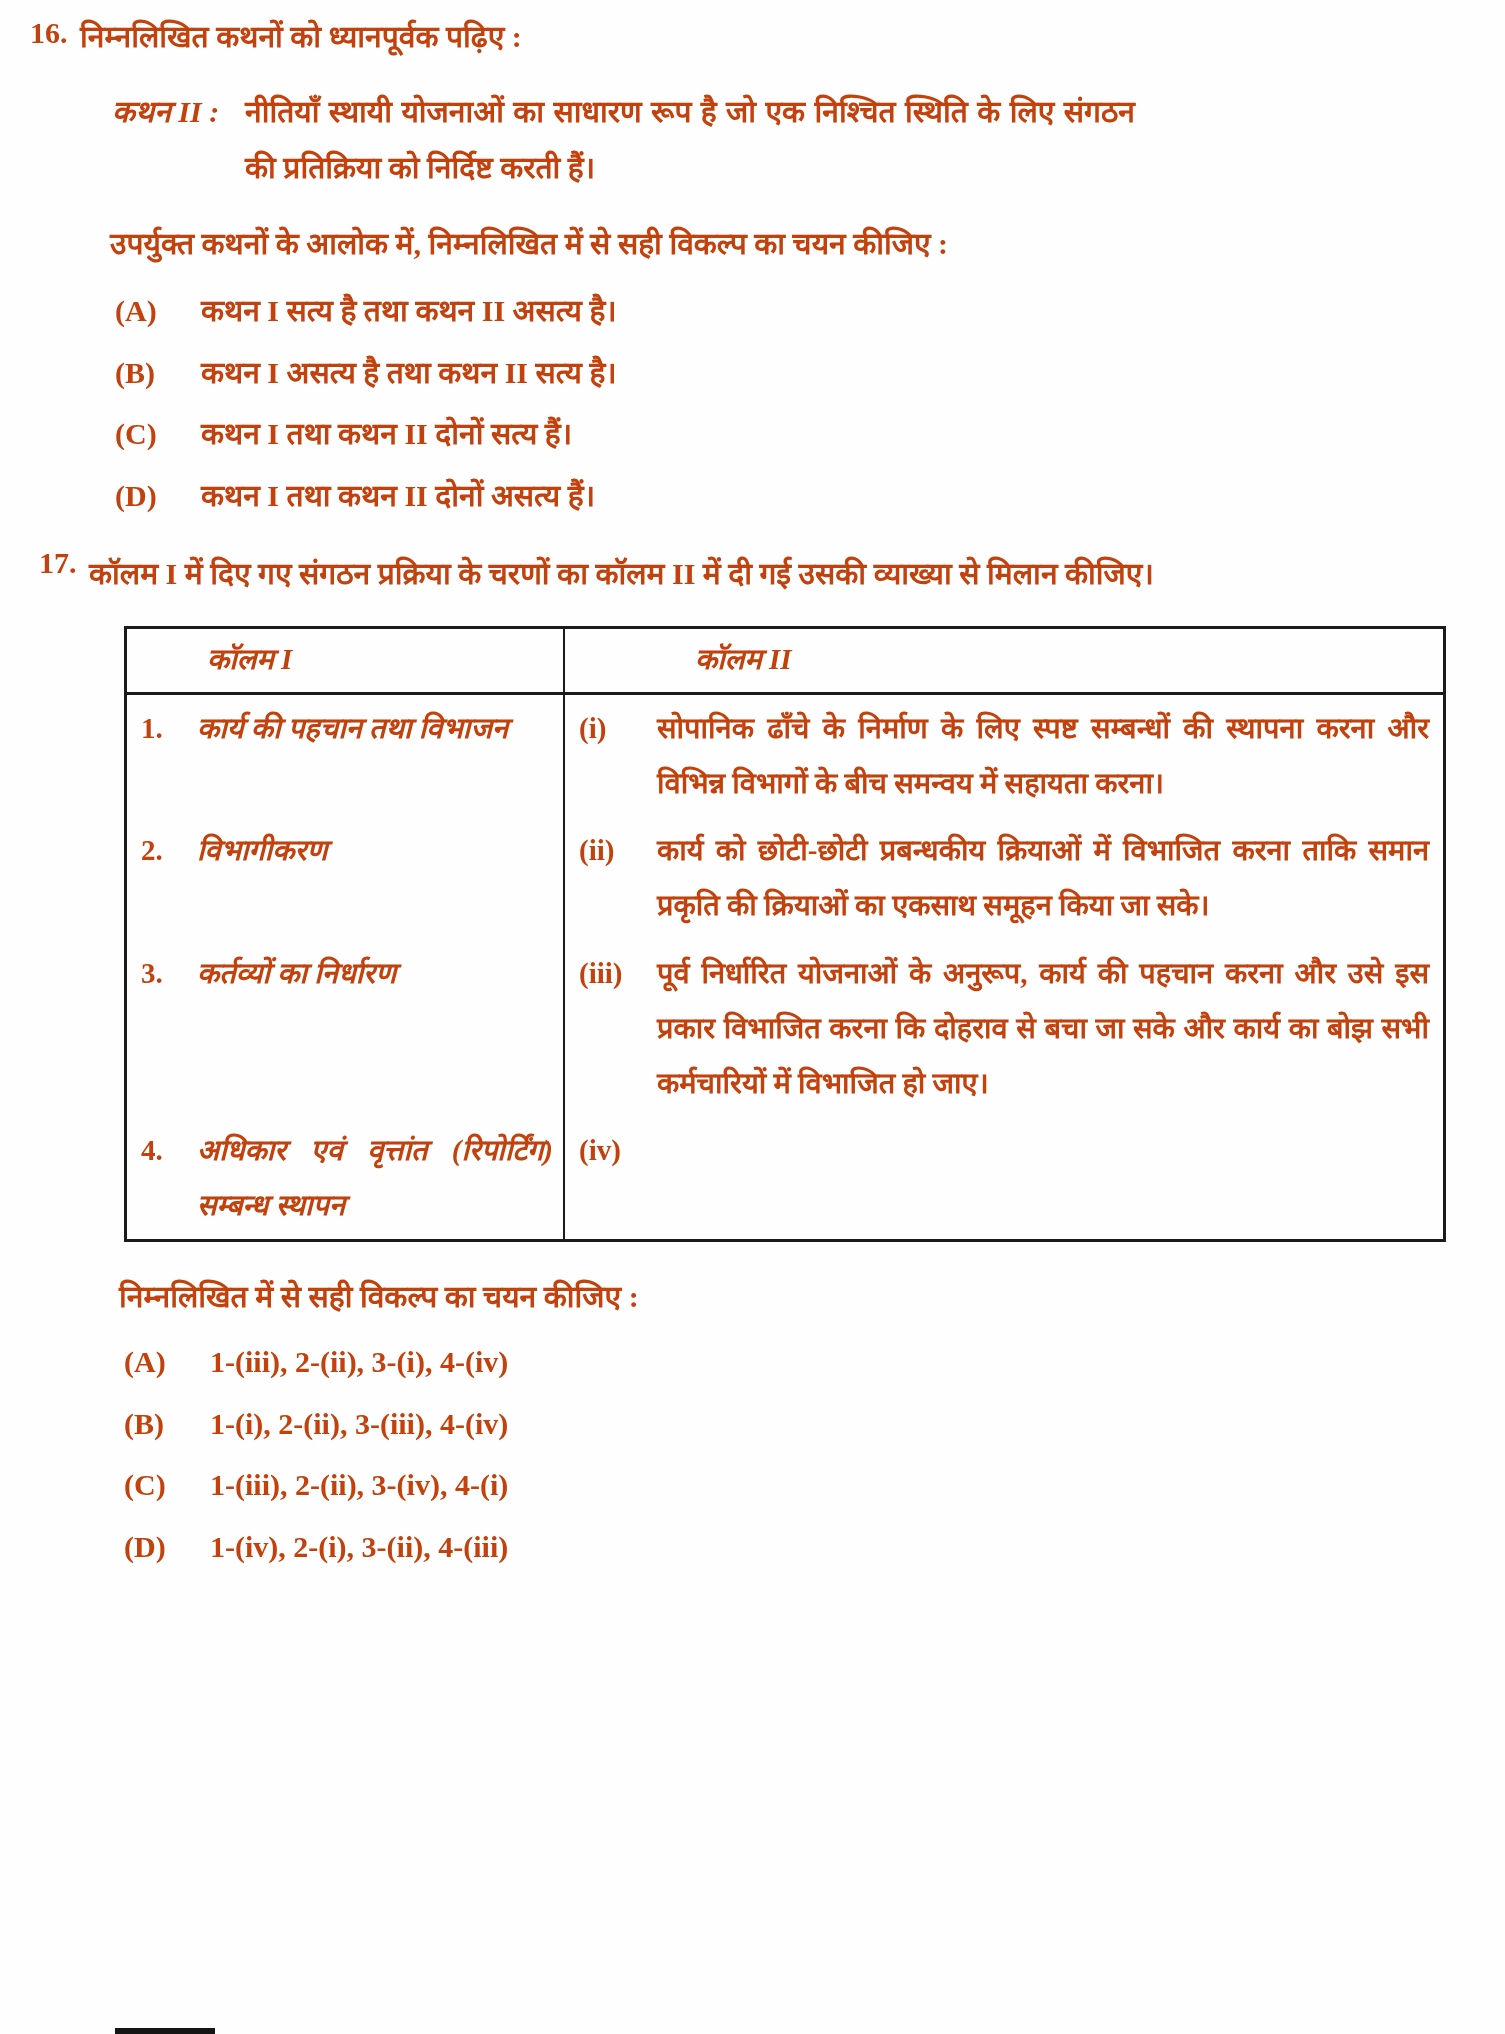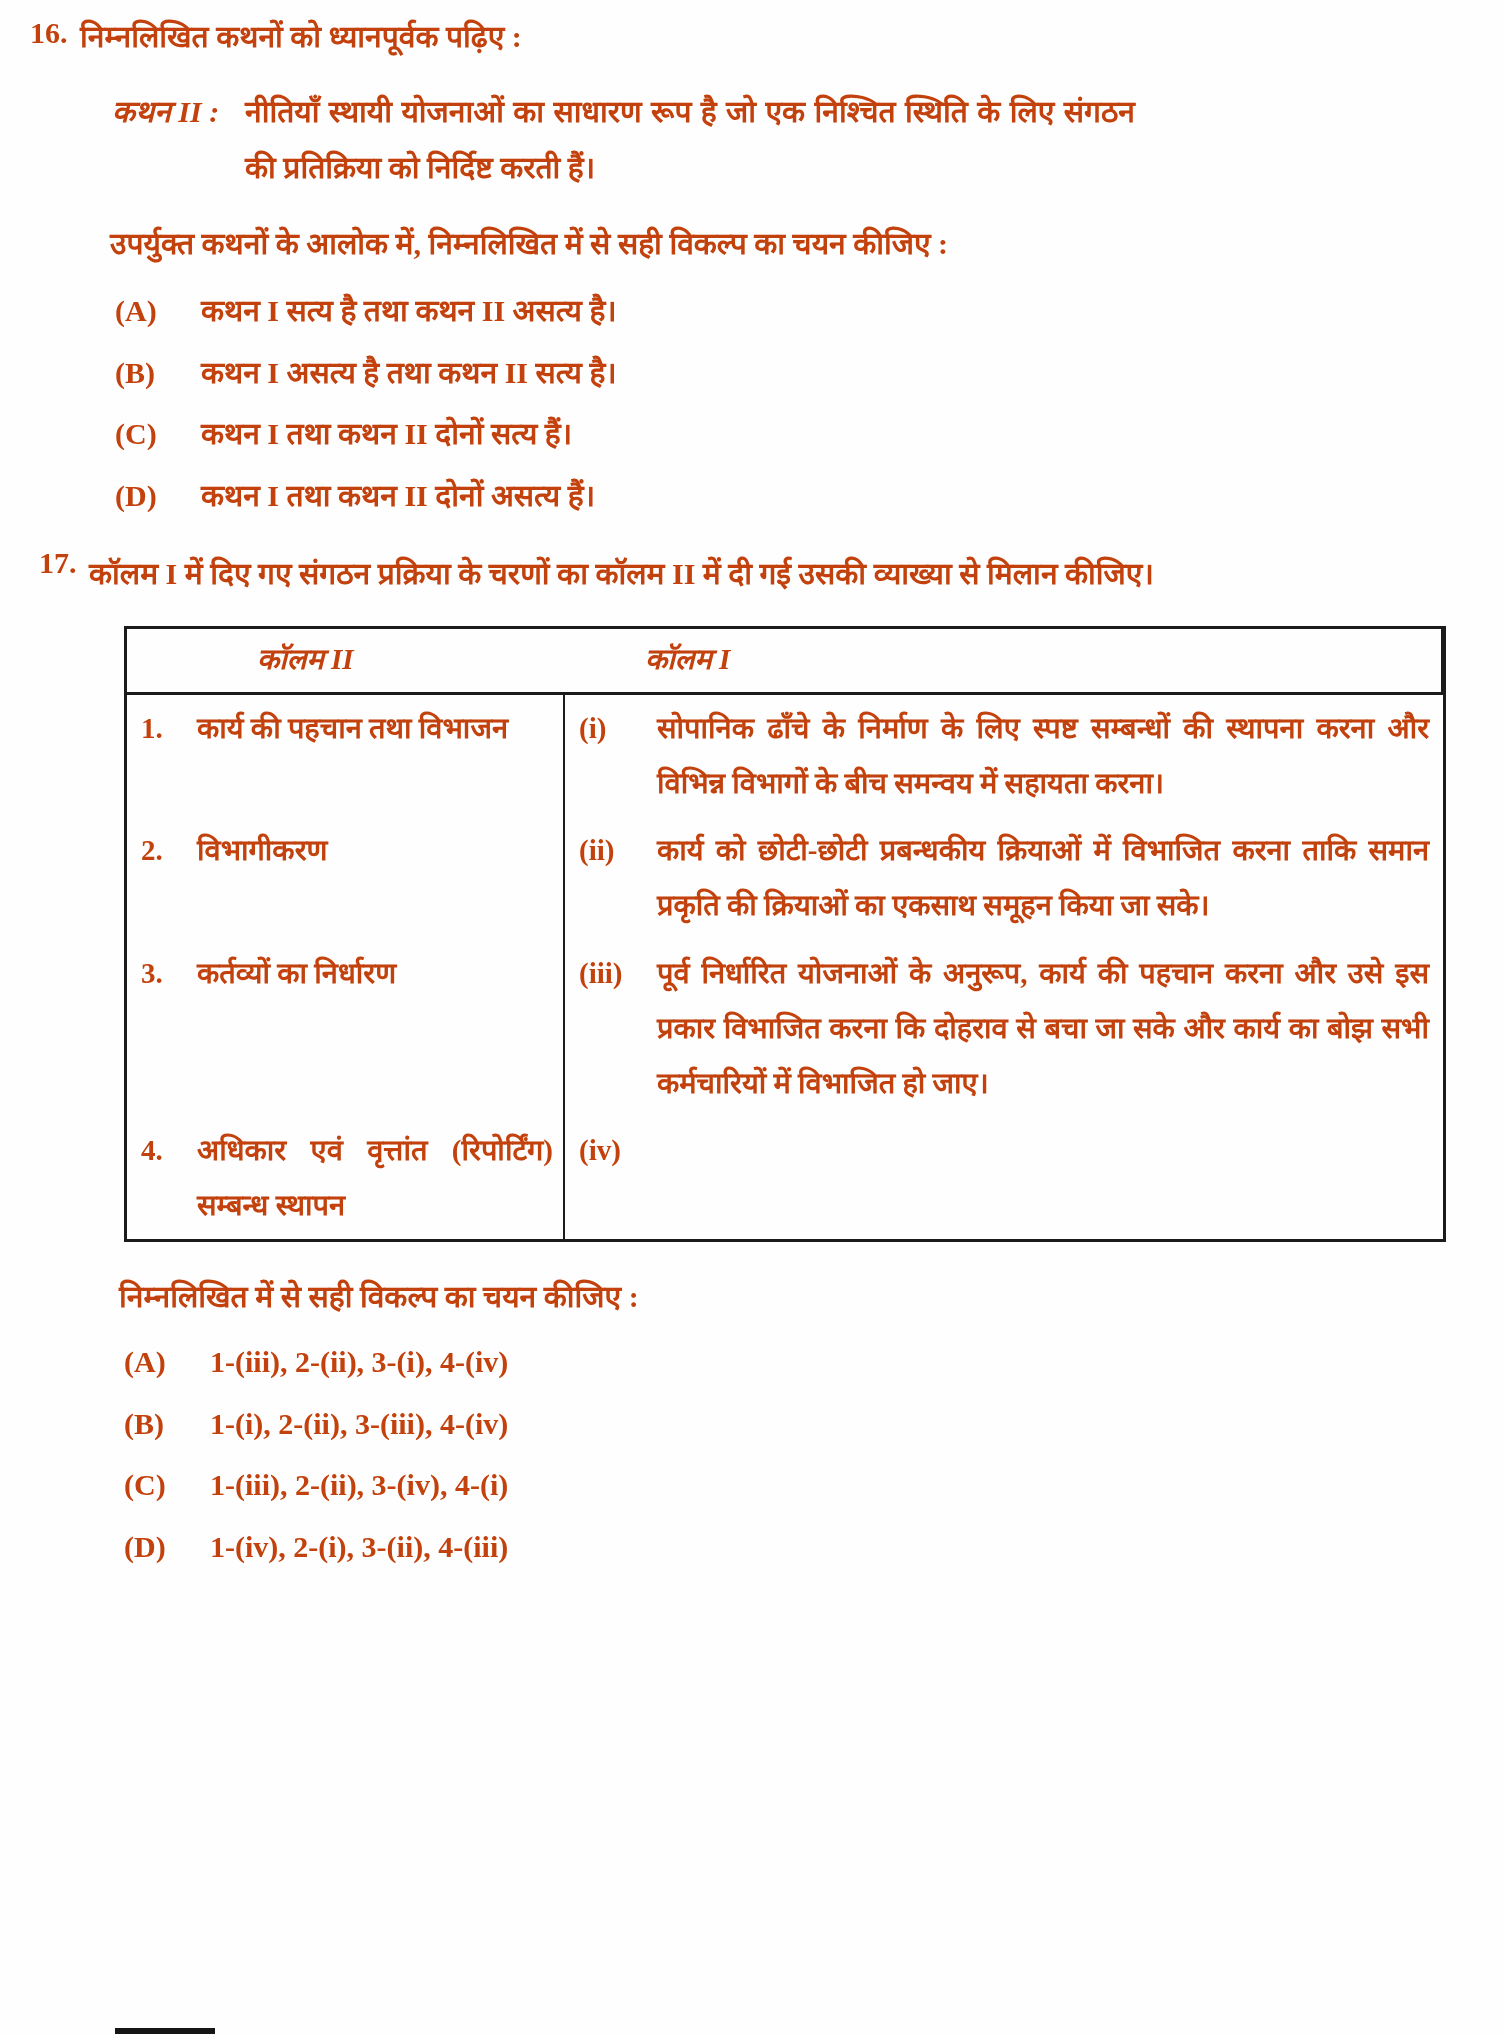--- a/index.html
+++ b/index.html
@@ -38,21 +38,21 @@
     box-sizing:border-box;
     font-size:29px;
   }
   .thead{display:grid;grid-template-columns:438px 1fr;border-bottom:3px solid #1b1b1b;}
   .th{font-style:italic;font-weight:700;padding:12px 0 14px 0;line-height:1.3;}
   .th1{padding-left:80px;border-right:2.5px solid #1b1b1b;}
   .th2{padding-left:130px;}
   .trow{display:grid;grid-template-columns:438px 1fr;}
   .td1{display:flex;border-right:2.5px solid #1b1b1b;padding:6px 10px 6px 14px;box-sizing:border-box;}
   .td1 .rownum{flex:0 0 56px;line-height:1.9;}
-  .td1 .c1text{flex:1;text-align:justify;line-height:1.9;}
+  .td1 .c1text{flex:1;text-align:justify;line-height:1.9;font-style:italic;}
   .td2{display:flex;padding:6px 14px 6px 0;box-sizing:border-box;}
   .td2 .roman{flex:0 0 92px;padding-left:14px;box-sizing:border-box;line-height:1.9;}
   .td2 .c2text{flex:1;text-align:justify;line-height:1.9;}
   
   .scan-artifact{position:absolute;left:115px;bottom:0;width:100px;height:6px;background:#151515;}
 </style>
 </head>
 <body>
 
 <div class="page">
@@ -92,22 +92,22 @@
   </section>
 
   <section class="q17">
     <div class="qrow">
       <span class="qnum">17.</span>
       <span class="qintro justified">कॉलम I में दिए गए संगठन प्रक्रिया के चरणों का कॉलम II में दी गई उसकी व्याख्या से मिलान कीजिए।</span>
     </div>
 
     <div class="match-table">
       <div class="thead">
+        <div class="th th1">कॉलम I</div>
         <div class="th th2">कॉलम II</div>
-        <div class="th th1">कॉलम I</div>
       </div>
 
       <div class="trow">
         <div class="td1">
           <span class="rownum">1.</span>
           <div class="c1text">कार्य की पहचान तथा विभाजन</div>
         </div>
         <div class="td2">
           <span class="roman">(i)</span>
           <div class="c2text">सोपानिक ढाँचे के निर्माण के लिए स्पष्ट सम्बन्धों की स्थापना करना और विभिन्न विभागों के बीच समन्वय में सहायता करना।</div>

